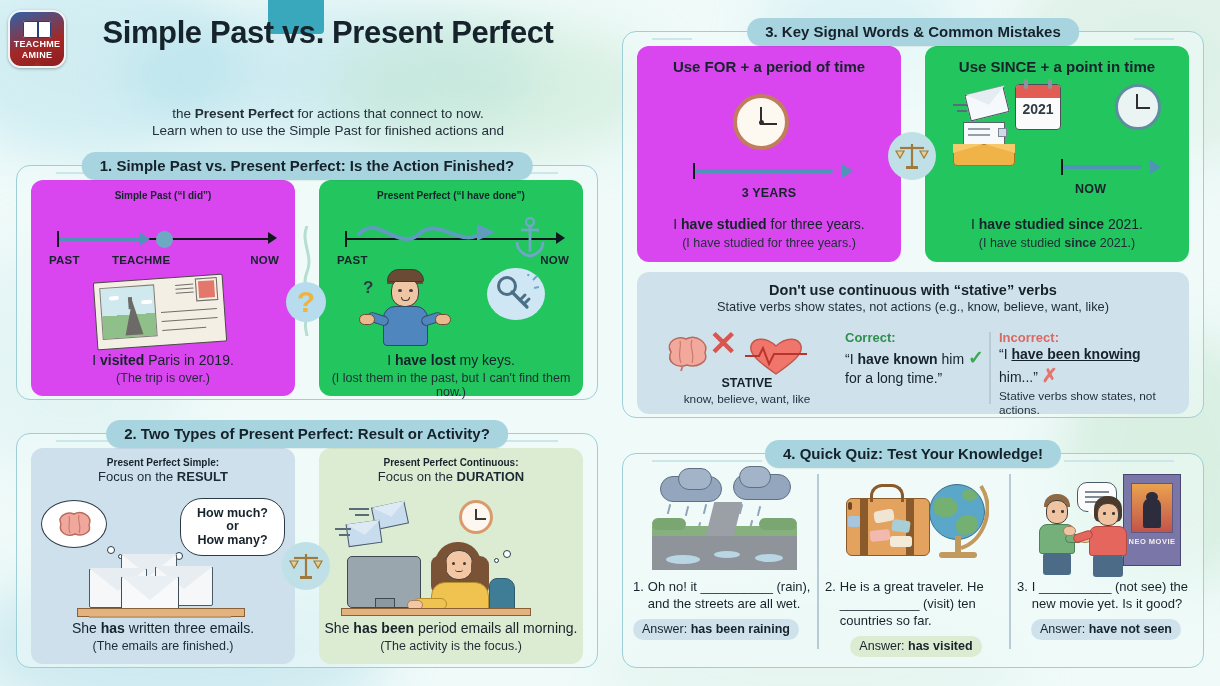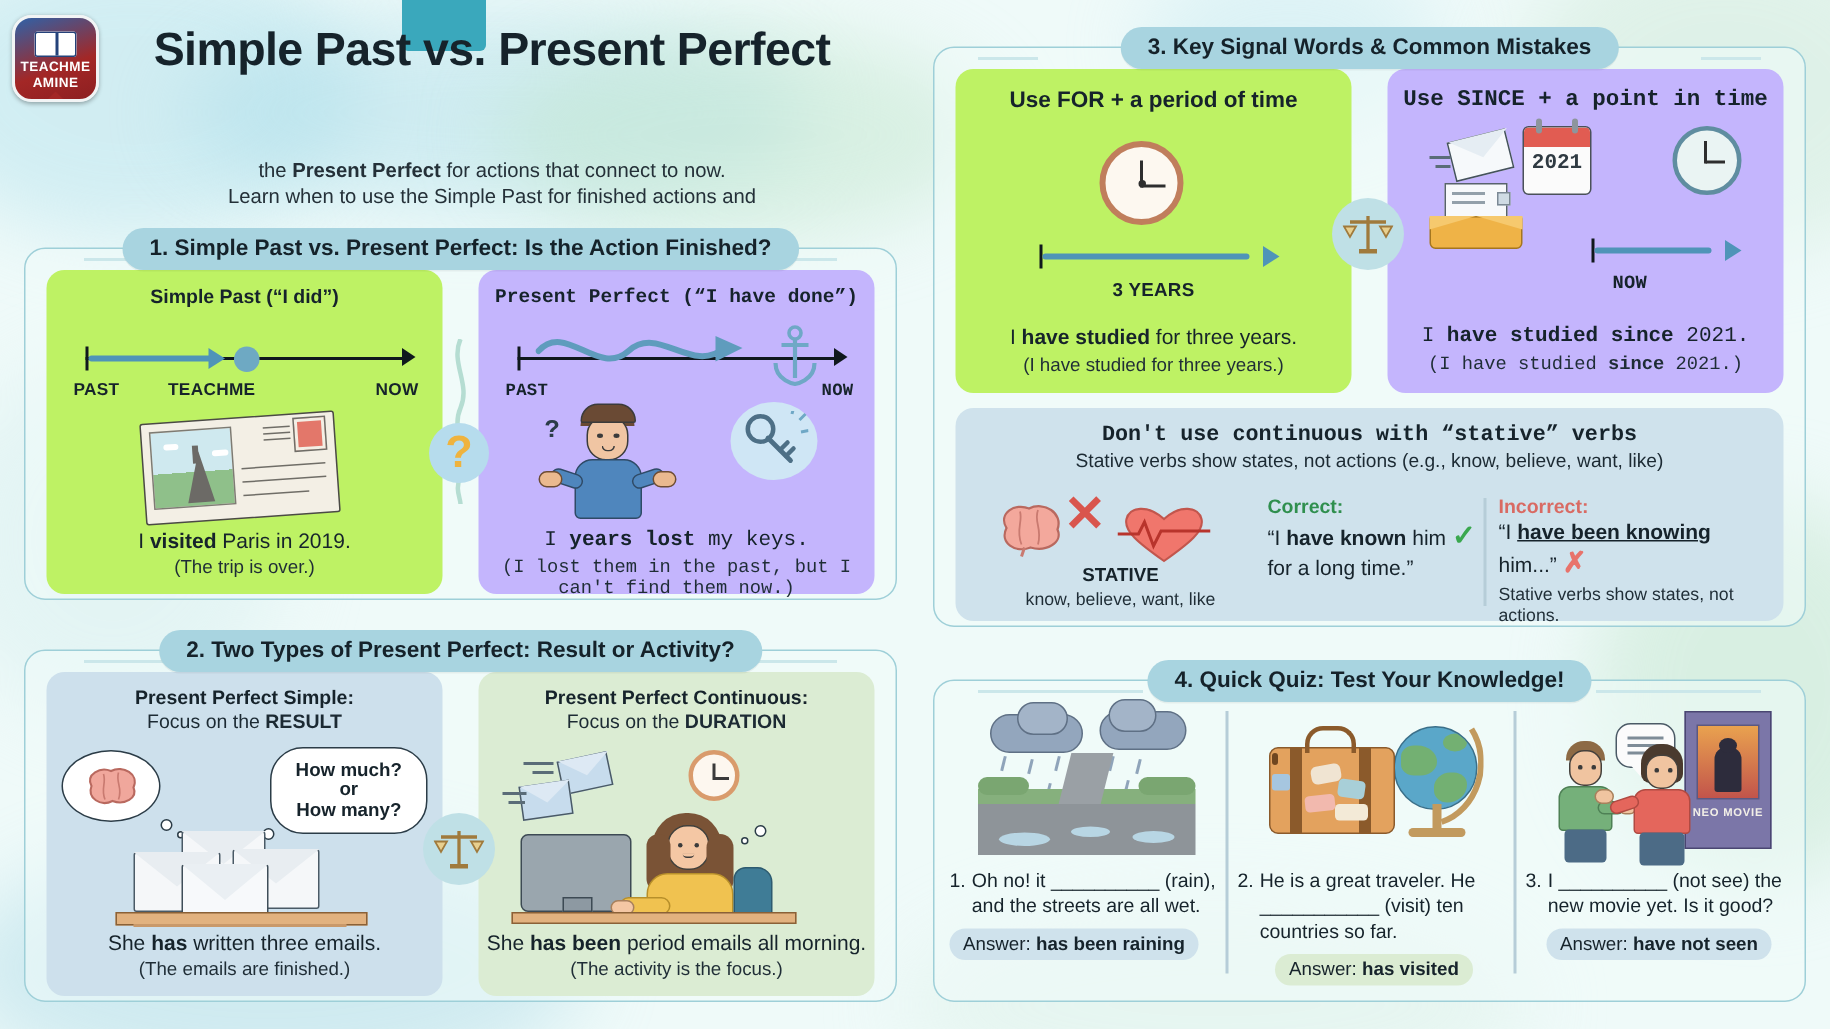--- a/index.html
+++ b/index.html
@@ -70,27 +70,27 @@
     box-shadow:0 1px 0 rgba(0,0,0,.05);
   }
   .card {
     position:absolute; left:0; right:0; top:13px; bottom:0;
     border:1.5px solid #9ecfd8; border-radius:14px;
     background:rgba(240,251,250,.55);
   }
   .card-inner { position:absolute; inset:0; }
 
   .panel { position:absolute; border-radius:12px; }
-  .panel.blue  { background:#bef264; }
-  .panel.green { background:#c4b5fd;font-family:Liberation Mono, monospace; }
+  .panel.blue  { background:#d946ef; }
+  .panel.green { background:#22c55e; }
   .panel.blue-lt  { background:#cde0ec; }
   .panel.green-lt { background:#dbecd3; }
   .panel.pale-blue{ background:#cfe2ec; }
 
-  .p-title { text-align:center; font-weight:bold; font-size:13px; color:#16232b; }
+  .p-title { text-align:center; font-weight:bold; font-size:10px; color:#16232b; }
   .p-sub   { text-align:center; font-size:13px; color:#1c2a33; margin-top:1px; }
   .p-sub b { font-weight:bold; }
   .caption { text-align:center; font-size:14px; color:#16232b; }
   .caption b { font-weight:bold; }
   .caption-sm { text-align:center; font-size:12.5px; color:#1f2d36; margin-top:1px; }
   .caption-sm b { font-weight:bold; }
 
   
   .tl { position:absolute; height:22px; }
   .tl .bar { position:absolute; left:6px; right:10px; top:10px; height:2px; background:#10181d; }
@@ -265,21 +265,21 @@
             <div style="position:absolute;right:38px;top:88px;width:58px;height:52px;border-radius:50%;background:#cfe6f5;"></div>
             <svg style="position:absolute;right:44px;top:94px;" width="46" height="42" viewBox="0 0 46 42">
               <circle cx="14" cy="12" r="8.5" fill="none" stroke="#4d6f86" stroke-width="3"></circle>
               <path d="M19 18 L 34 33" stroke="#4d6f86" stroke-width="3.2" stroke-linecap="round"></path>
               <path d="M27 26 L 32 21" stroke="#4d6f86" stroke-width="3" stroke-linecap="round"></path>
               <path d="M31 30 L 36 25" stroke="#4d6f86" stroke-width="3" stroke-linecap="round"></path>
               <path d="M40 6 L 44 2 M41 14 L 46 13 M35 2 L 36 -2" stroke="#6fa8c6" stroke-width="2"></path>
             </svg>
 
             <div class="caption" style="position:absolute;left:6px;right:6px;top:172px;">
-              <span>I </span><b>years lost</b><span> my keys.</span>
+              <span>I </span><b>have lost</b><span> my keys.</span>
             </div>
             <div class="caption-sm" style="position:absolute;left:4px;right:4px;top:190px;">(I lost them in the past, but I can't find them now.)</div>
           </div>
 
         </div>
       </div>
     </div>
 
     <div class="sec" style="left:16px; top:420px; width:582px; height:248px;">
       <div class="hr-line" style="left:40px; width:150px;"></div>
@@ -475,21 +475,21 @@
 
             <div class="caption" style="position:absolute;left:6px;right:6px;top:170px;">
               <span>I </span><b>have studied since</b><span> 2021.</span>
             </div>
             <div class="caption-sm" style="position:absolute;left:6px;right:6px;top:189px;">
               <span>(I have studied </span><b>since</b><span> 2021.)</span>
             </div>
           </div>
 
           <div class="panel pale-blue" style="left:14px; right:14px; top:240px; height:142px;">
-            <div class="p-title" style="margin-top:10px;font-size:14.5px;font-family:Liberation Mono, monospace;">Don't use continuous with “stative” verbs</div>
+            <div class="p-title" style="margin-top:10px;font-size:14.5px;">Don't use continuous with “stative” verbs</div>
             <div class="p-sub" style="font-size:12.8px;">Stative verbs show states, not actions (e.g., know, believe, want, like)</div>
 
             <div style="position:absolute;left:20px;top:56px;width:180px;height:52px;">
               <svg style="position:absolute;left:6px;top:6px;" width="48" height="38" viewBox="0 0 48 38">
                 <path d="M8 18 C 2 8, 14 1, 23 5 C 33 0, 46 8, 42 19 C 46 28, 34 34, 24 31 C 14 35, 3 28, 8 18 Z" fill="#f3a89c" stroke="#b9695f" stroke-width="1.5"></path>
                 <path d="M17 7 C 19 14, 14 19, 18 29 M29 6 C 26 14, 32 18, 29 29" fill="none" stroke="#c97a70" stroke-width="1.2"></path>
                 <path d="M20 31 L 18 37" stroke="#c97a70" stroke-width="2"></path>
               </svg>
               <div style="position:absolute;left:52px;top:-2px;font-size:34px;color:#d9554d;font-weight:bold;line-height:1;">✕</div>
               <svg style="position:absolute;left:88px;top:8px;" width="62" height="40" viewBox="0 0 62 40">

